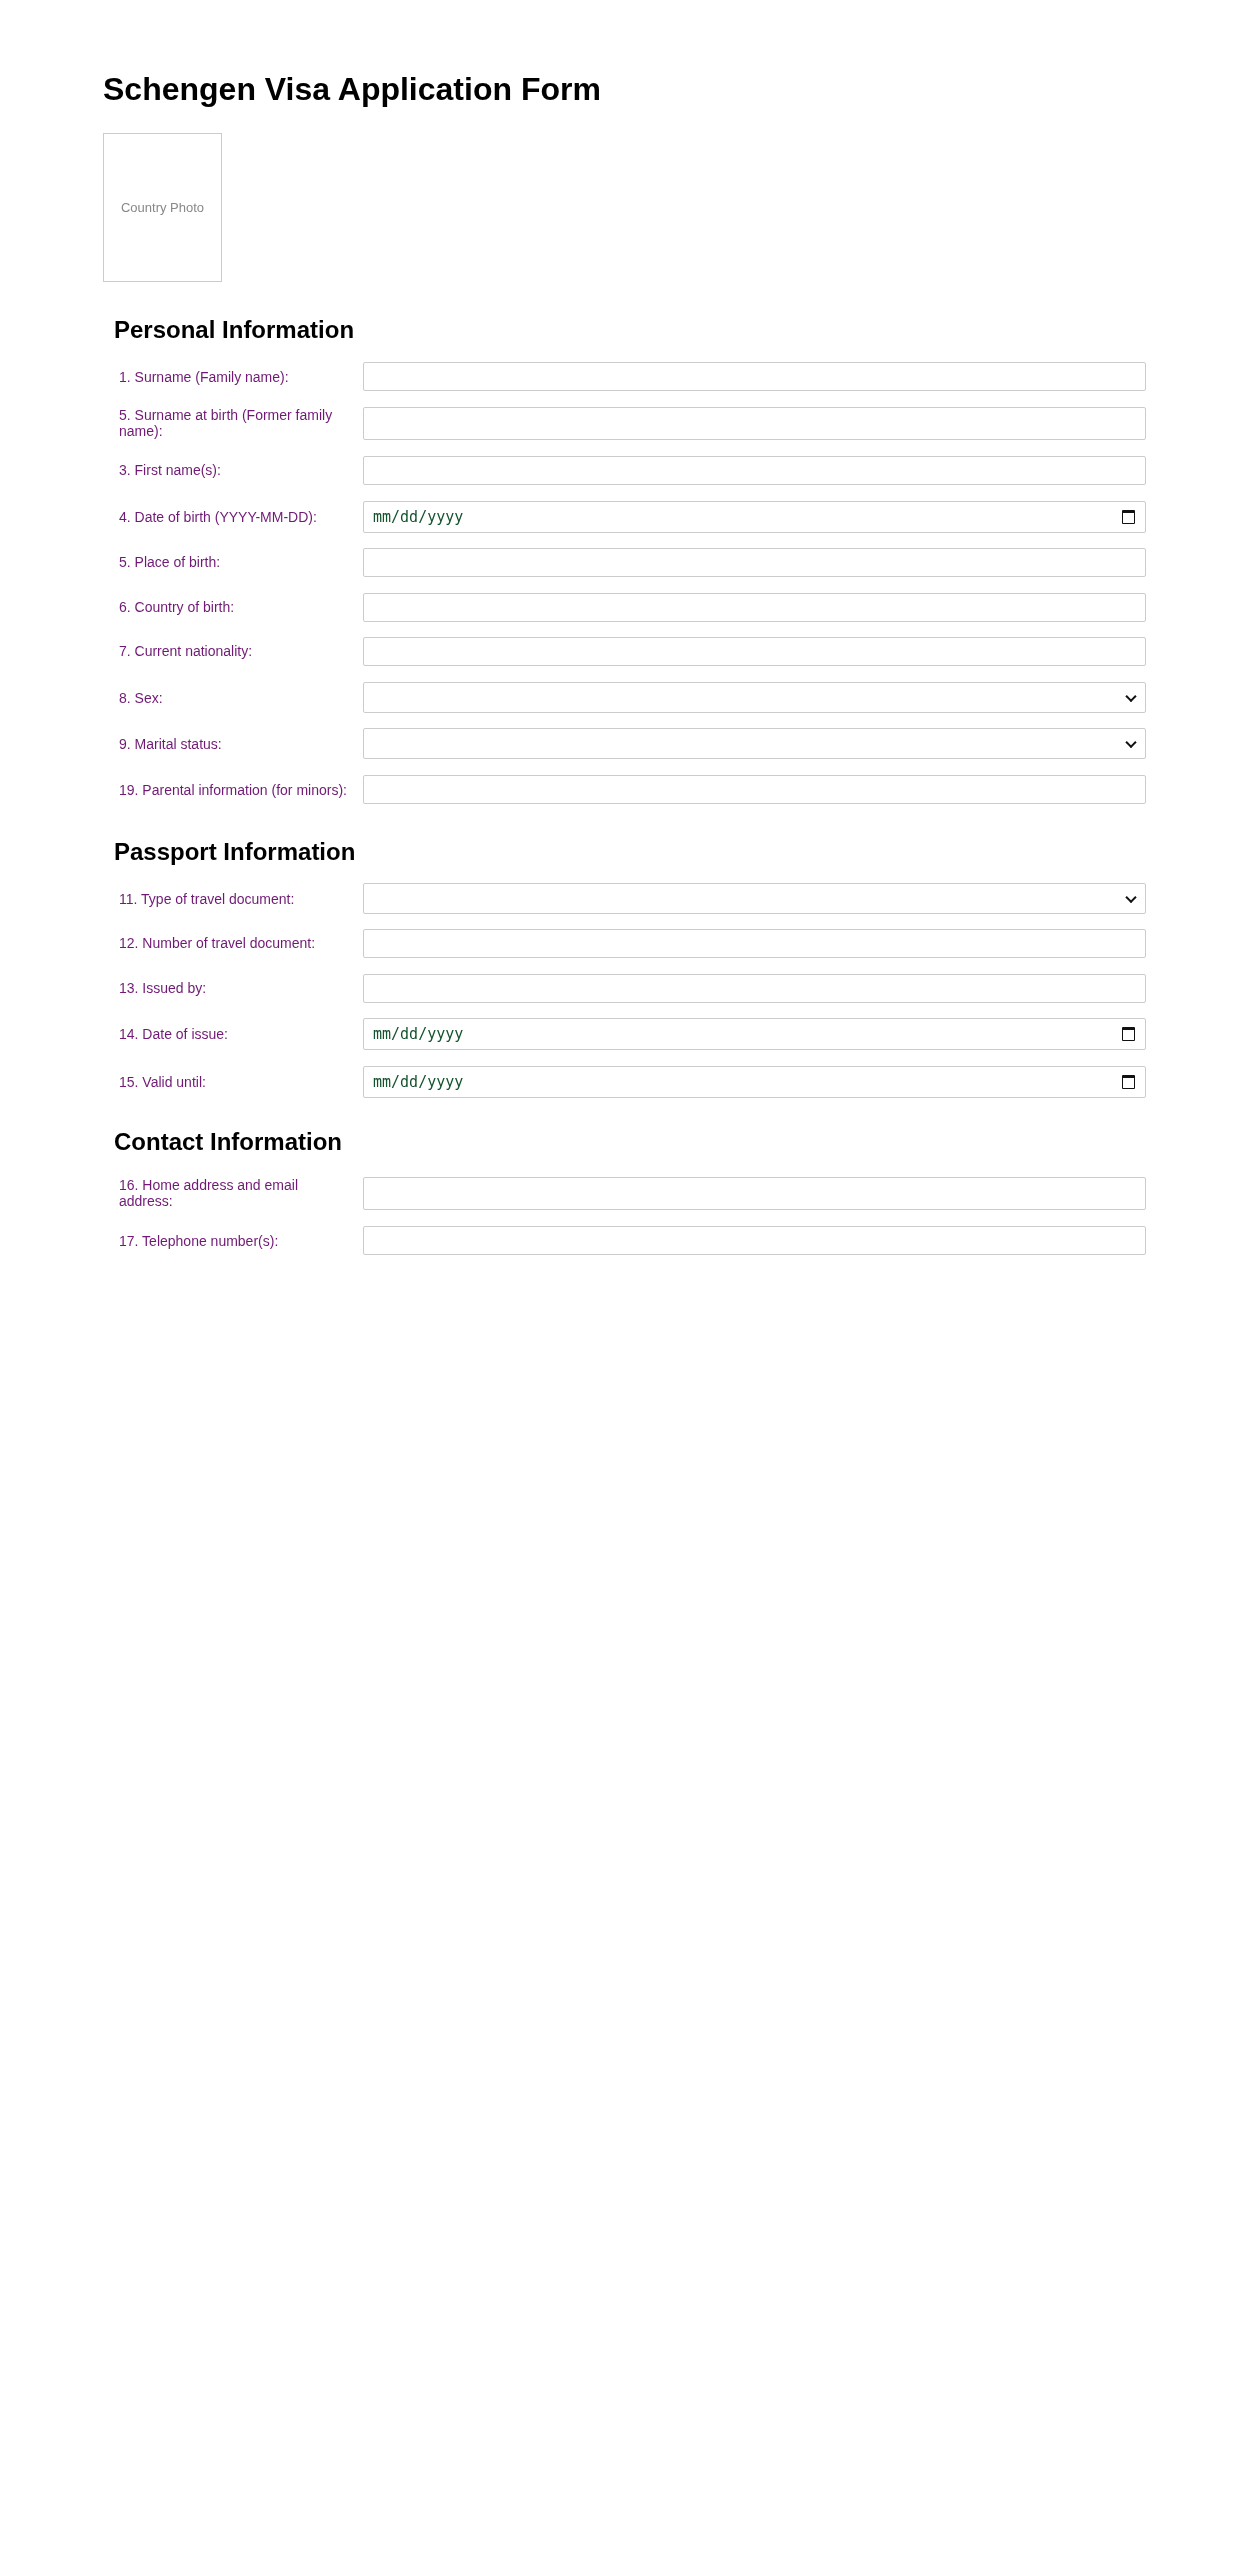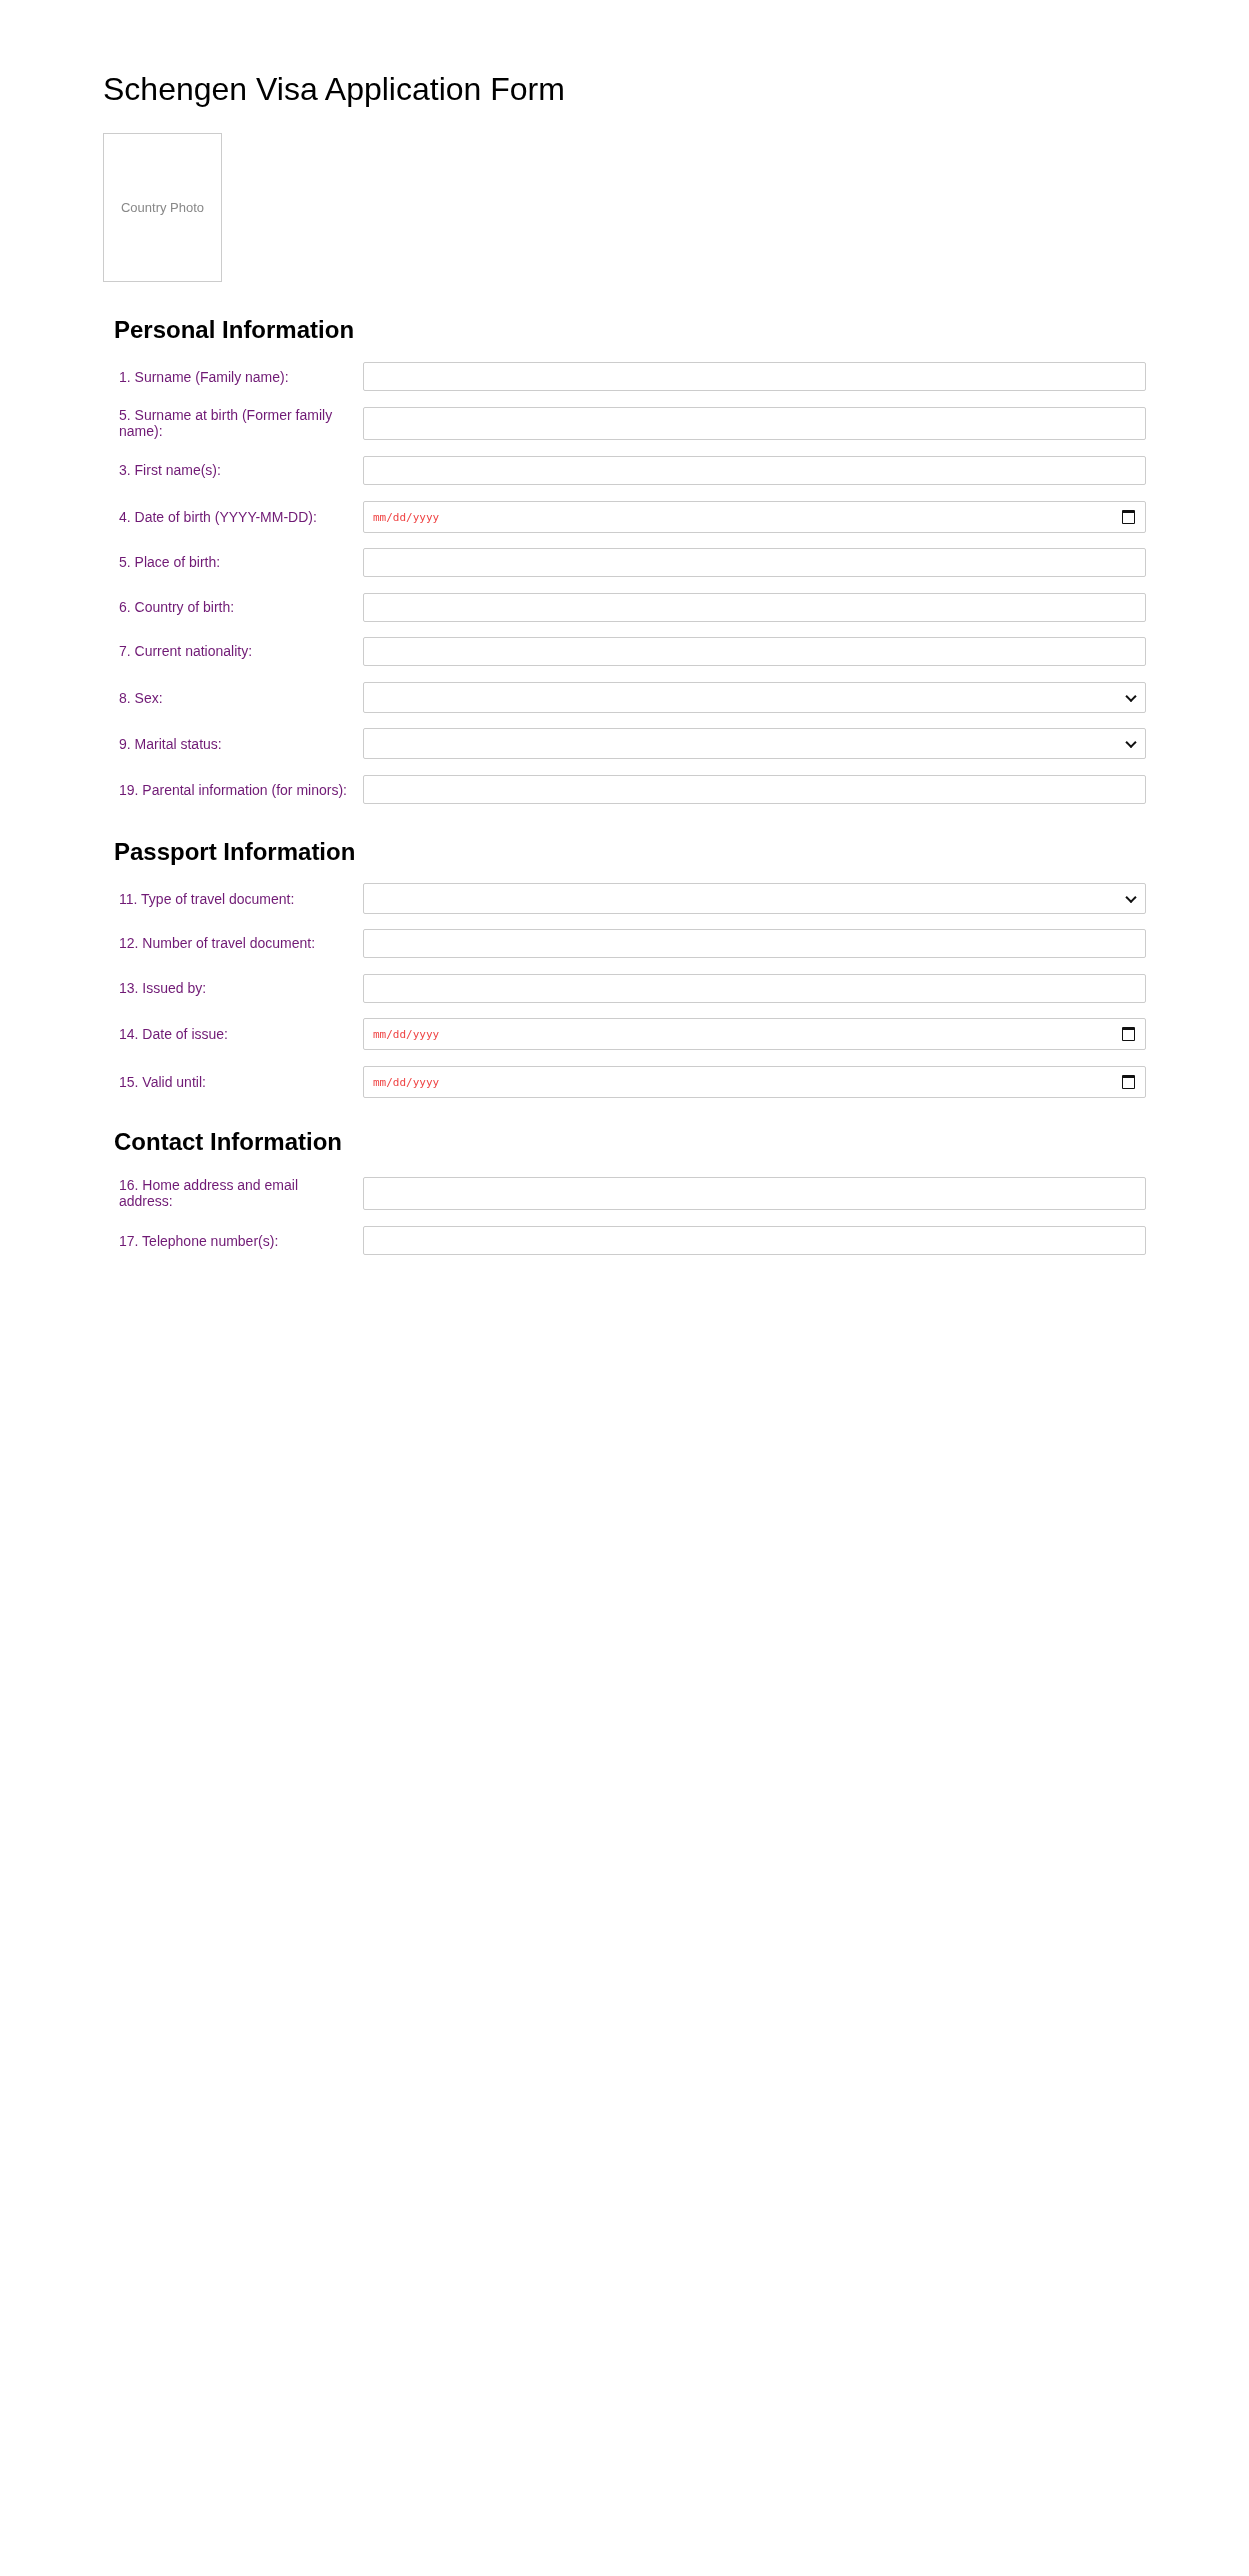--- a/index.html
+++ b/index.html
@@ -3,21 +3,21 @@
   <meta charset="utf-8">
   <style>
     html, body { margin: 0; padding: 0; background: #ffffff; }
     body {
       width: 1250px; min-height: 2576px;
       font-family: "Liberation Sans", sans-serif;
       color: #000;
     }
     .container { position: absolute; left: 103px; width: 1043px; top: 0; }
     h1 {
-      font-size: 32px; font-weight: normal; margin: 0;
+      font-size: 32px; font-weight: bold; margin: 0;
       position: absolute; top: 71px; left: 0; white-space: nowrap;
     }
     .photo {
       position: absolute; top: 133px; left: 0;
       width: 117px; height: 147px;
       border: 1px solid #cccccc;
       display: flex; align-items: center; justify-content: center;
       font-size: 13px; color: #888888;
     }
     h2 {
@@ -30,21 +30,21 @@
       font-size: 14px; line-height: 16px; color: #701a75;
     }
     .field {
       position: absolute; left: 260px; width: 783px;
       box-sizing: border-box;
       border: 1px solid #cccccc; border-radius: 2px;
       background: #fff;
     }
     .date-text {
       position: absolute; left: 9px; top: 50%; transform: translateY(-50%);
-      font-family: "DejaVu Sans Mono", monospace; font-size: 11px; color: #ef4444;
+      font-family: "DejaVu Sans Mono", monospace; font-size: 15px; color: #14532d;
     }
     .cal-icon {
       position: absolute; right: 10px; top: 50%; transform: translateY(-50%);
       width: 11px; height: 10px; border: 1.5px solid #111; border-top-width: 3px;
       border-radius: 1px;
     }
     .chevron {
       position: absolute; right: 10px; top: 50%;
       width: 6px; height: 6px;
       border-right: 2px solid #111; border-bottom: 2px solid #111;

